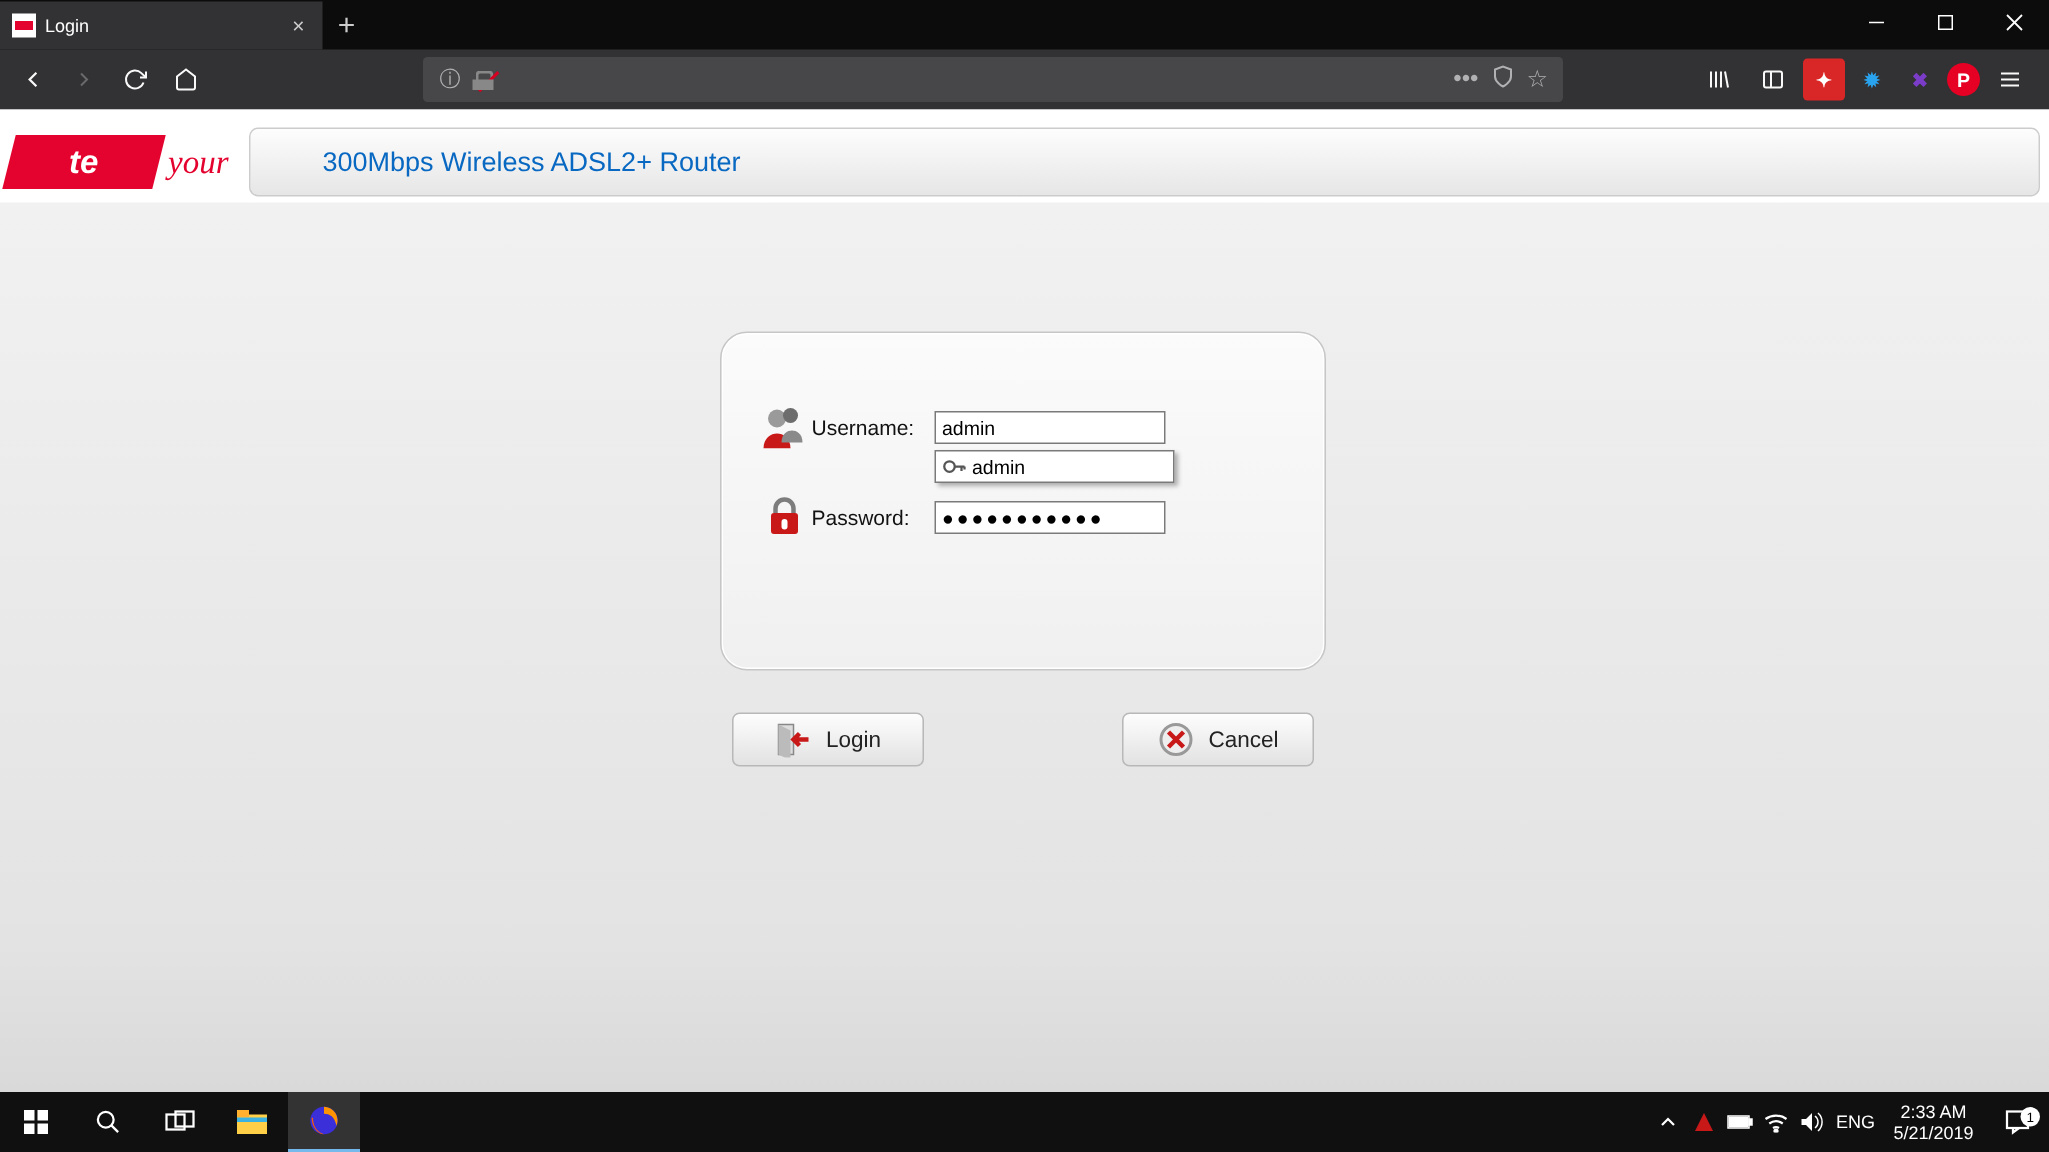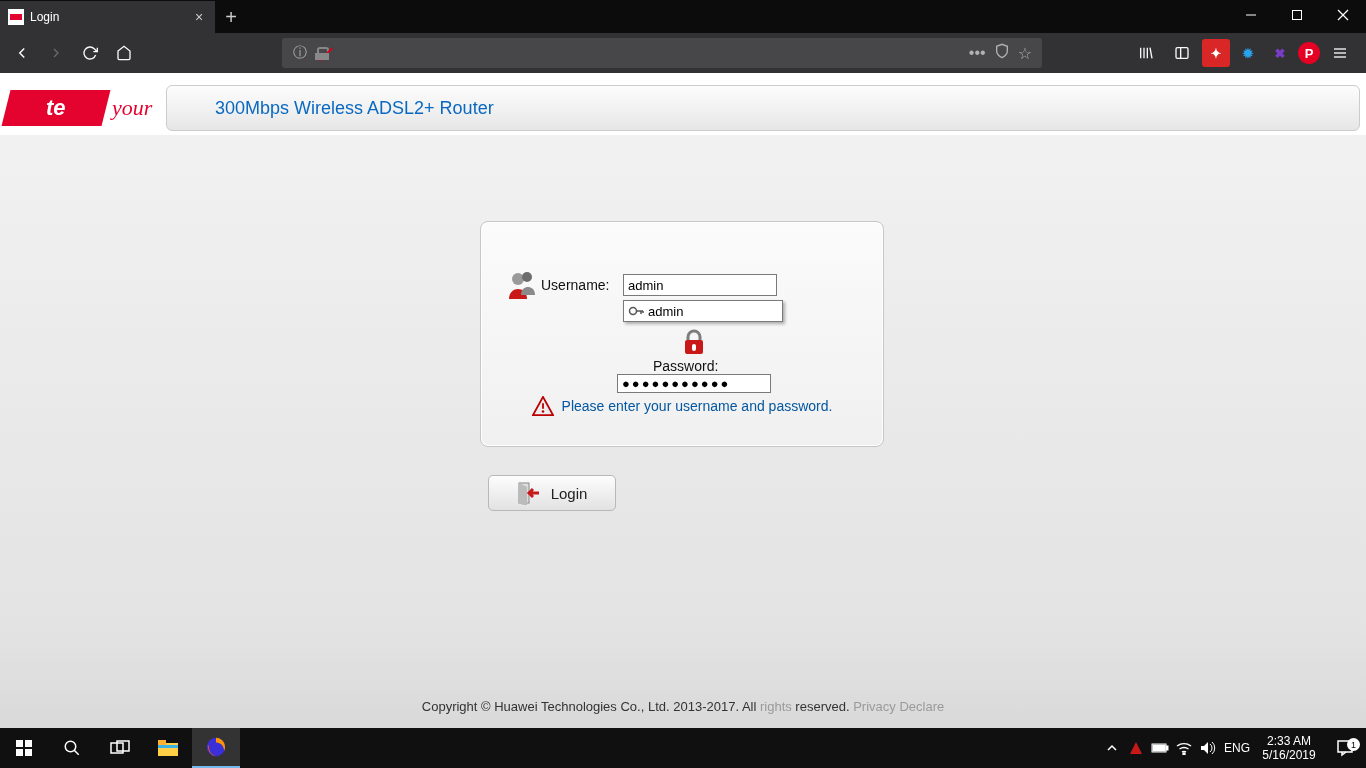--- a/index.html
+++ b/index.html
@@ -36,24 +36,24 @@
   
   .page{position:absolute;left:0;top:73px;width:1366px;height:655px;background:linear-gradient(#f3f3f3,#e3e3e3 85%,#d9d9d9);}
   .hdr{height:62px;background:#fff;display:flex;align-items:center;padding:8px 0 0 0;}
   .logo{width:160px;height:48px;display:flex;align-items:center;justify-content:flex-start;padding-left:6px;}
   .logo-mark{width:100px;height:36px;background:#e4032e;transform:skewX(-14deg);display:flex;align-items:center;justify-content:center;position:relative;}
   .logo-mark span{transform:skewX(14deg);color:#fff;font-weight:bold;font-size:22px;font-style:italic;}
   .logo-data{color:#e4032e;font-size:22px;font-style:italic;font-family:Georgia,serif;margin-left:6px;}
   .title-bar{flex:1;height:46px;margin:0 6px 0 6px;border:1px solid #ccc;border-radius:6px;background:linear-gradient(#fdfdfd,#e6e6e6);display:flex;align-items:center;padding-left:48px;}
   .title-bar span{color:#0969c2;font-size:18px;}
 
-  .login-card{position:absolute;left:480px;top:148px;width:404px;height:226px;border:1px solid #c6c6c6;border-radius:8px;background:linear-gradient(#fbfbfb,#f0f0f0);box-shadow:0 0 0 1px #fff inset;}
+  .login-card{position:absolute;left:480px;top:148px;width:404px;height:226px;border:1px solid #c6c6c6;border-radius:18px;background:linear-gradient(#fbfbfb,#f0f0f0);box-shadow:0 0 0 1px #fff inset;}
   .field-row{display:flex;align-items:center;height:34px;margin-left:24px;}
   .field-row.first{margin-top:46px;}
-  .field-row.second{margin-top:26px;flex-direction:column;}
+  .field-row.second{margin-top:26px;}
   .row-icon{width:36px;height:32px;display:flex;align-items:center;justify-content:center;}
   .label{width:82px;font-size:14px;color:#111;}
   .tfield{width:154px;height:22px;border:1px solid #7a7a7a;background:#fff;font-size:13px;padding:1px 4px;font-family:Arial;}
   .pfield{letter-spacing:2px;}
   .autocomplete{position:absolute;left:142px;top:78px;width:160px;background:#fff;border:1px solid #7a7a7a;box-shadow:2px 2px 3px rgba(0,0,0,.3);}
   .ac-item{display:flex;align-items:center;height:20px;padding:0 4px;font-size:13px;}
   .ac-item .key{width:16px;height:16px;margin-right:4px;}
 
   .hint-row{display:flex;align-items:center;justify-content:center;margin-top:34px;gap:8px;}
   .hint-row span{color:#0457a0;font-size:14px;}
@@ -222,44 +222,41 @@
           <svg width="30" height="30" viewBox="0 0 30 30">
               <rect x="6" y="12" width="18" height="14" rx="2" fill="#c81818"></rect>
               <path d="M9 12v-3a6 6 0 0 1 12 0v3" fill="none" stroke="#7d7d7d" stroke-width="3"></path>
               <rect x="13" y="16" width="4" height="7" rx="2" fill="#fff"></rect>
             </svg>
         </div>
         <div class="label">Password:</div>
         <input class="tfield pfield" type="text" value="●●●●●●●●●●●" style="">
       </div>
 
-      <div class="hint-row">
-        <svg class="warn-tri" viewBox="0 0 24 22">
-            <path d="M12 1 L23 21 H1 Z" fill="#eee" stroke="#b00" stroke-width="2"></path>
-            <line x1="12" y1="8" x2="12" y2="14" stroke="#b00" stroke-width="2"></line>
-            <circle cx="12" cy="17" r="1.4" fill="#b00"></circle>
-          </svg>
-        <span>Please enter your username and password.</span>
-      </div>
     </div>
 
     <div class="btn-row">
       <button class="rbtn">
         <svg class="rbtn-icon" viewBox="0 0 24 24">
             <rect x="2" y="2" width="10" height="20" fill="#ddd" stroke="#888"></rect>
             <path d="M2 2 L10 6 V26 L2 22 Z" fill="#bbb"></path>
             <path d="M22 12 L12 12 M16 8 L12 12 L16 16" stroke="#c81818" stroke-width="3" fill="none"></path>
           </svg>
         <span>Login</span>
       </button>
-    </div>
-
-    <div class="footer">
-      <span>Copyright © Huawei Technologies Co., Ltd. 2013-2017. All </span><span class="muted">rights</span><span> reserved. </span><span class="muted">Privacy Declare</span>
-    </div>
+      <button class="rbtn">
+        <svg class="rbtn-icon" viewBox="0 0 24 24">
+            <circle cx="12" cy="12" r="10" fill="#eee" stroke="#999" stroke-width="2"></circle>
+            <line x1="7" y1="7" x2="17" y2="17" stroke="#c81818" stroke-width="3"></line>
+            <line x1="17" y1="7" x2="7" y2="17" stroke="#c81818" stroke-width="3"></line>
+          </svg>
+        <span>Cancel</span>
+      </button>
+    </div>
+
 
   </div>
 </div>
 
 <div class="taskbar">
   <div class="tb-btn">
       <svg width="16" height="16" viewBox="0 0 16 16" fill="#fff">
         <rect x="0" y="0" width="7" height="7"></rect>
         <rect x="9" y="0" width="7" height="7"></rect>
         <rect x="0" y="9" width="7" height="7"></rect>
@@ -322,21 +319,21 @@
     <div class="ic">
         <svg width="16" height="14" viewBox="0 0 16 14" fill="#fff">
           <path d="M1 5h3l4-4v12l-4-4H1z"></path>
           <path d="M10 3a5 5 0 0 1 0 8" fill="none" stroke="#fff"></path>
           <path d="M12 1a8 8 0 0 1 0 12" fill="none" stroke="#fff"></path>
         </svg>
       </div>
     <div class="lang">ENG</div>
     <div class="clock">
       <div>2:33 AM</div>
-      <div>5/16/2019</div>
+      <div>5/21/2019</div>
     </div>
     <div class="notif">
       <svg width="18" height="18" viewBox="0 0 18 18" fill="none" stroke="#fff" stroke-width="1.5">
           <rect x="2" y="2" width="14" height="11"></rect>
           <path d="M6 13v3l4-3"></path>
         </svg>
       <div class="badge">1</div>
     </div>
   </div>
 </div>

